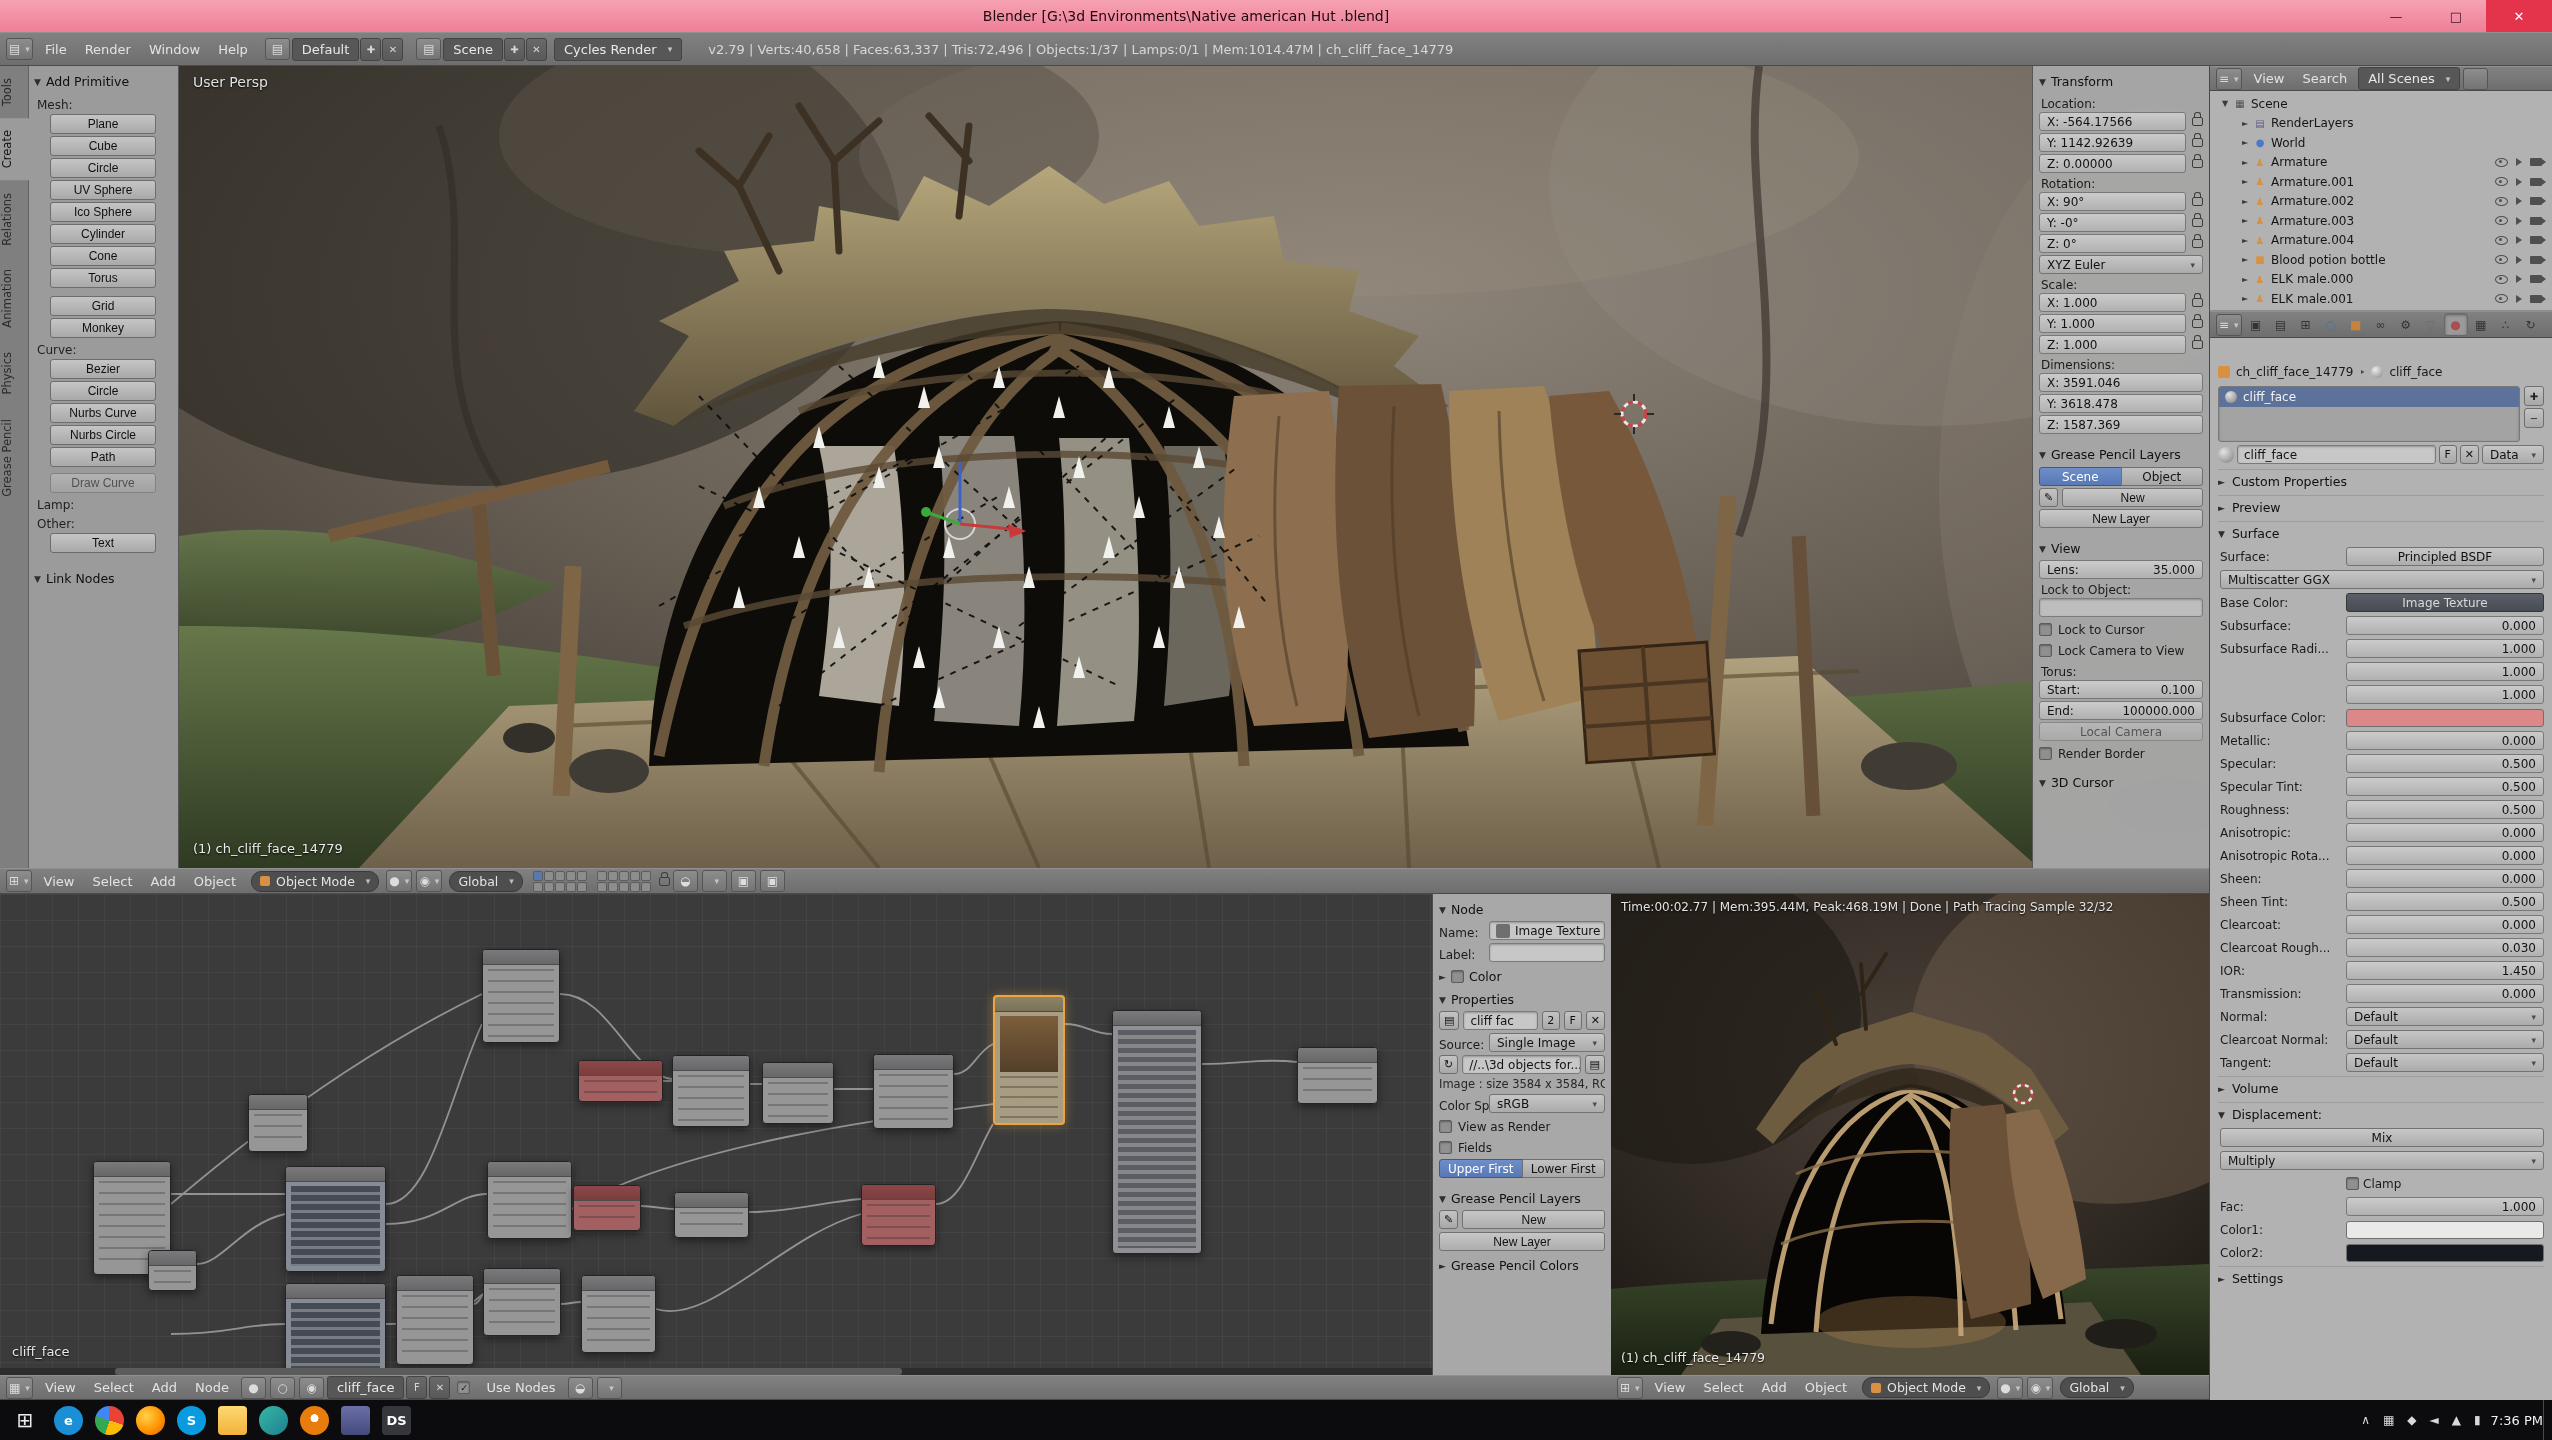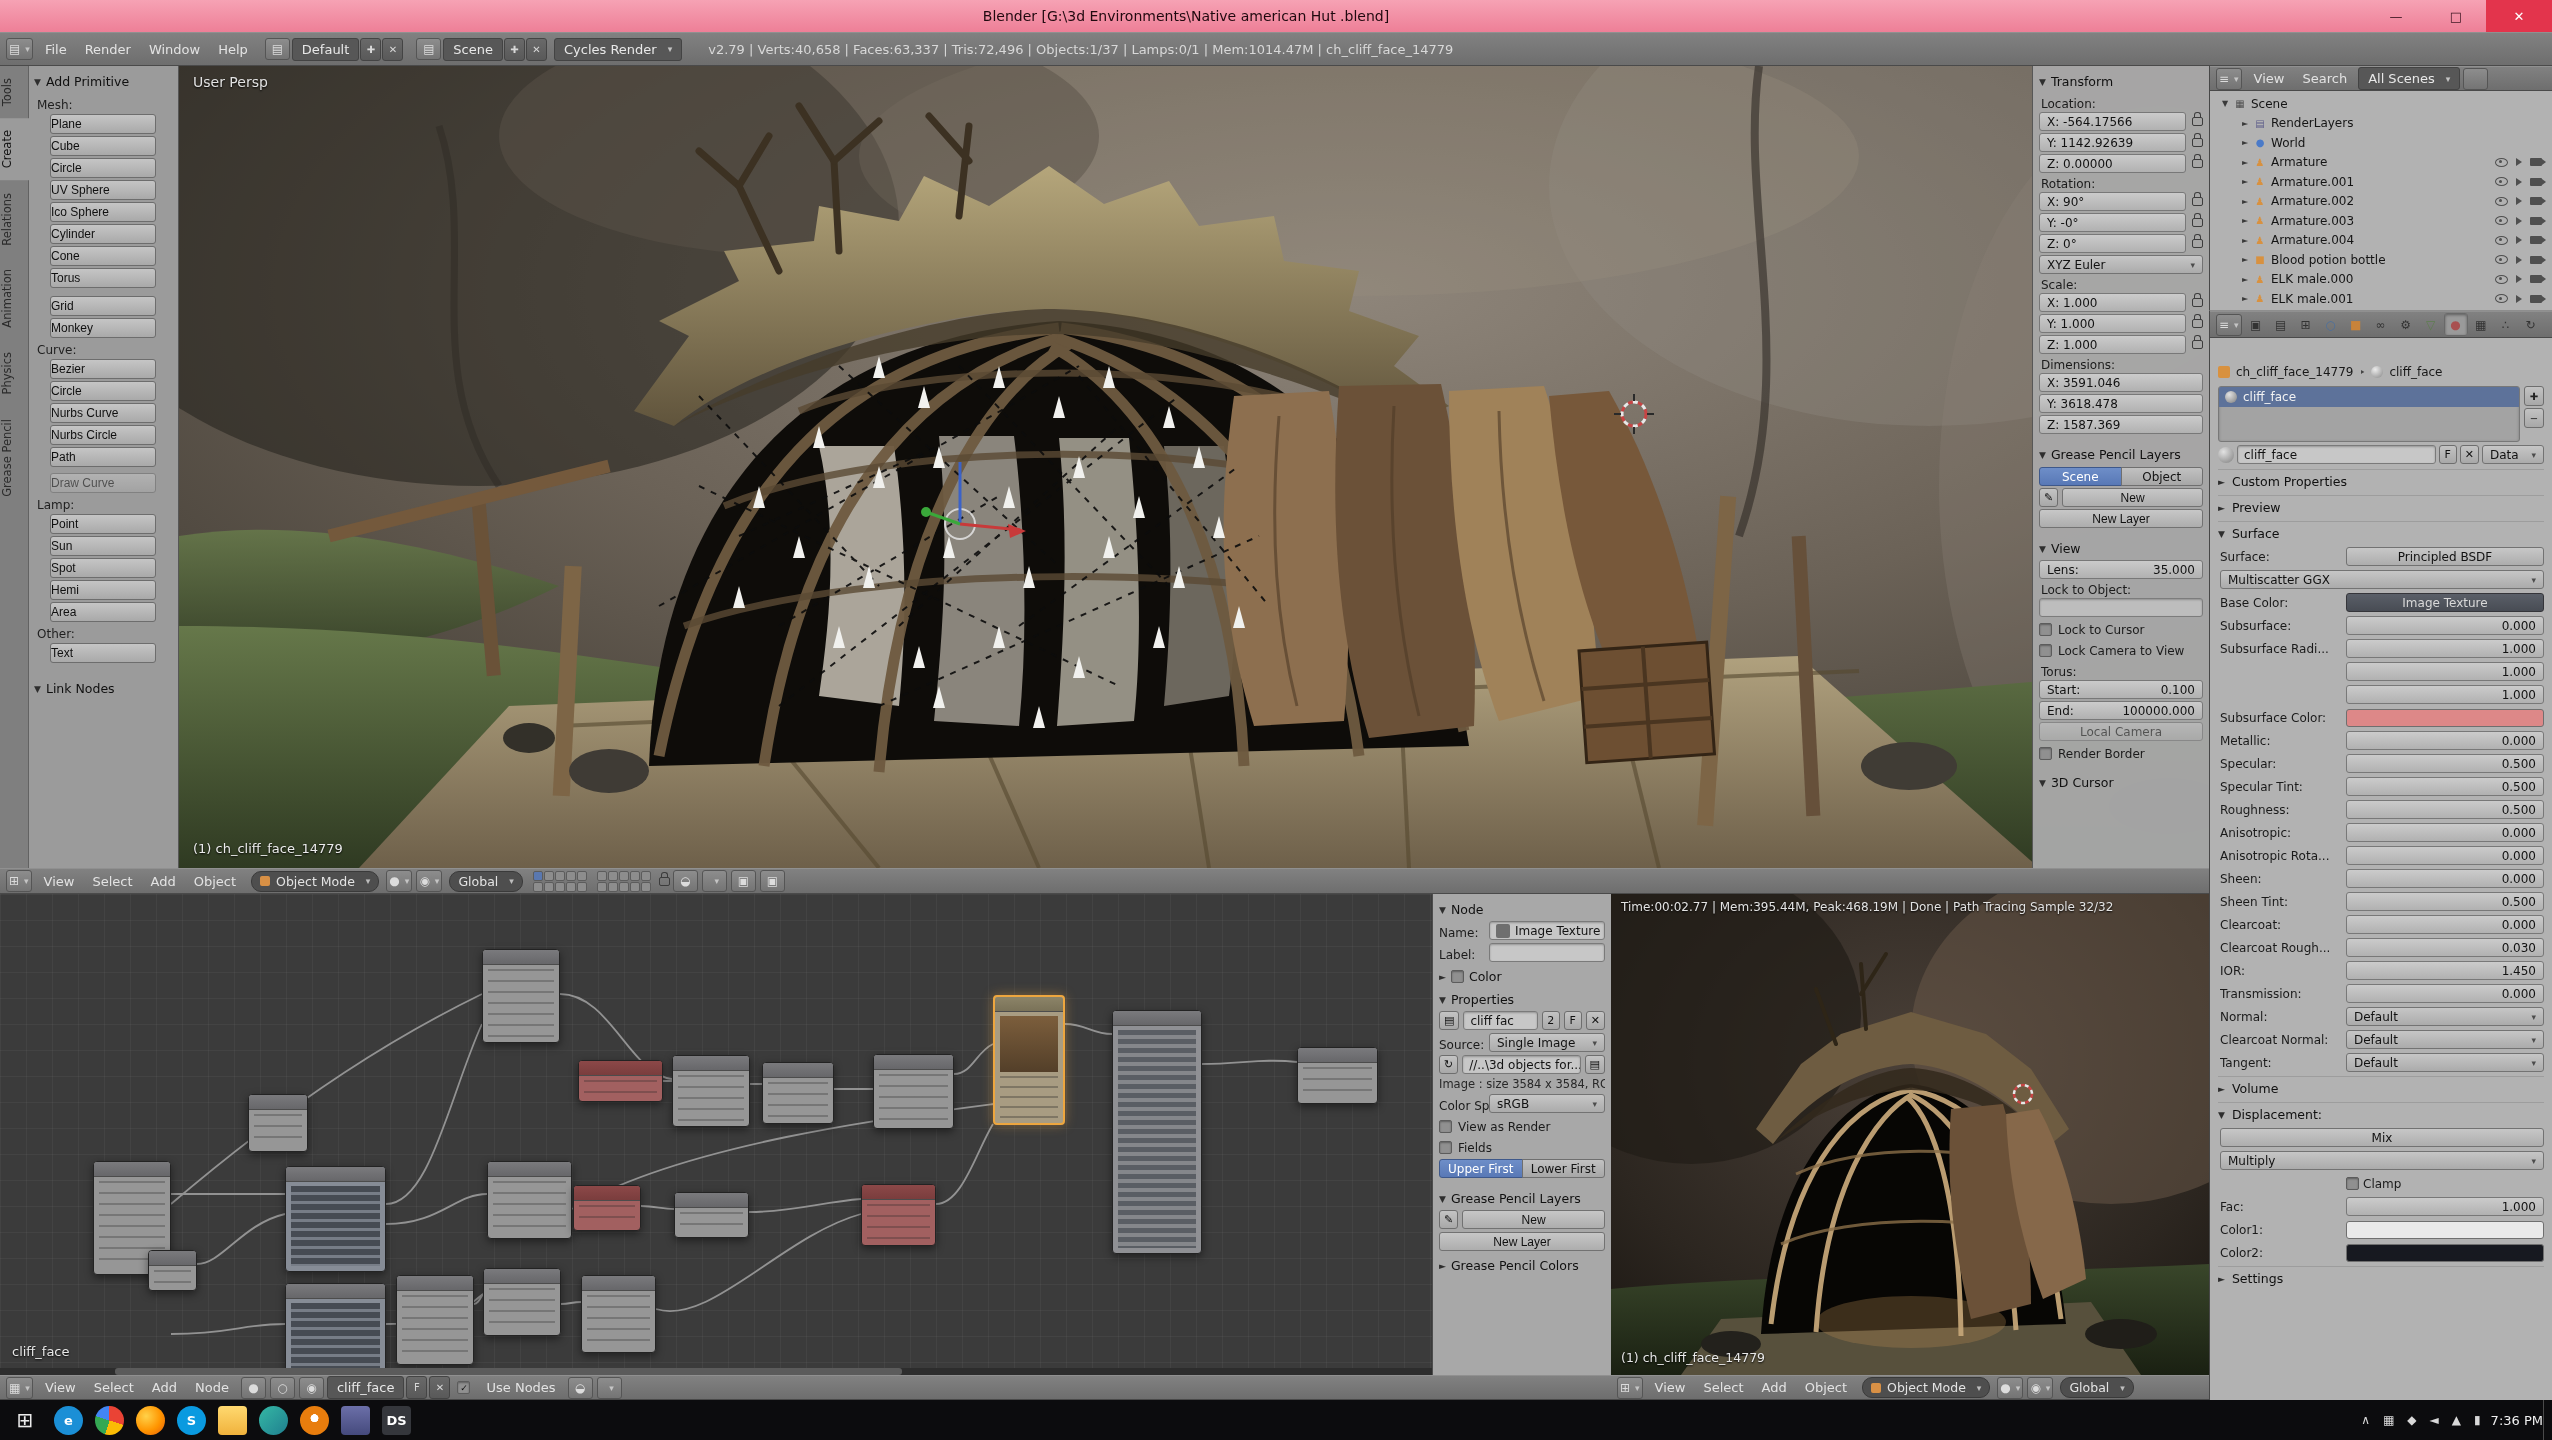--- a/index.html
+++ b/index.html
@@ -29,21 +29,21 @@
   #topbar{position:absolute;left:0;top:32px;width:2552px;height:34px}
   
   #tabstrip{position:absolute;left:0;top:66px;width:29px;height:802px;background:#7f7f7f;border-right:1px solid #626262;display:flex;flex-direction:column}
   .vtab{writing-mode:vertical-rl;transform:rotate(180deg);font-size:11.5px;color:#2b2b2b;padding:12px 0;text-align:center;width:29px}
   #tabstrip .vtab:nth-child(2){background:#9b9b9b;color:#101010}
   
   #toolshelf{position:absolute;left:29px;top:66px;width:150px;height:802px;background:#9b9b9b;border-right:1px solid #565656;padding:4px 5px;overflow:hidden}
   .phdr{display:flex;align-items:center;gap:5px;font-size:12.5px;color:#101010;height:23px}
   .tri{font-size:9px;color:#2e2e2e}
   .tslab{font-size:12px;color:#1f1f1f;margin:5px 3px 2px}
-  .tsbtn{display:block;width:106px;margin:0 14px 2px 16px;height:20px;background:linear-gradient(#c5c5c5,#a9a9a9);border:1px solid #6d6d6d;border-radius:3px;font-size:12px;color:#101010;text-align:left;line-height:18px;white-space:nowrap;overflow:hidden}
+  .tsbtn{display:block;width:106px;margin:0 14px 2px 16px;height:20px;background:linear-gradient(#c5c5c5,#a9a9a9);border:1px solid #6d6d6d;border-radius:3px;font-size:12px;color:#101010;text-align:center;line-height:18px;white-space:nowrap;overflow:hidden}
   .tsbtn.disabled{opacity:.55;margin-top:6px}
   .gap{height:6px}
   
   #viewport{position:absolute;left:179px;top:66px;width:2030px;height:802px;overflow:hidden;background:#3d3831}
   #viewport svg.scene{position:absolute;left:0;top:0;width:100%;height:100%}
   .vp-label{position:absolute;left:14px;top:8px;color:#e2e2e2;font-size:14px;text-shadow:0 1px 2px #000}
   .vp-obj{position:absolute;left:14px;bottom:12px;color:#ececec;font-size:13px;text-shadow:0 1px 2px #000}
   
   #npanel{position:absolute;right:0;top:0;width:177px;height:100%;background:rgba(167,167,167,.97);border-left:1px solid #575757;padding:4px 6px;font-size:12px;overflow:hidden}
   .nlab{font-size:12px;color:#1b1b1b;margin:4px 2px 1px}
@@ -238,28 +238,20 @@
   <div>
 
   <button class="tsbtn">Bezier</button>
       <button class="tsbtn">Circle</button>
       <button class="tsbtn">Nurbs Curve</button>
       <button class="tsbtn">Nurbs Circle</button>
       <button class="tsbtn">Path</button>
     </div>
   <button class="tsbtn disabled">Draw Curve</button>
   <div class="tslab">Lamp:</div>
-  <div>
-
-  <button class="tsbtn">Point</button>
-      <button class="tsbtn">Sun</button>
-      <button class="tsbtn">Spot</button>
-      <button class="tsbtn">Hemi</button>
-      <button class="tsbtn">Area</button>
-    </div>
   <div class="tslab">Other:</div>
   <div>
 
   <button class="tsbtn">Text</button>
     </div>
   <div class="gap"></div>
     <div class="gap"></div>
   <div class="phdr">
       <span class="tri">▼</span>
       <span>Link Nodes</span>

